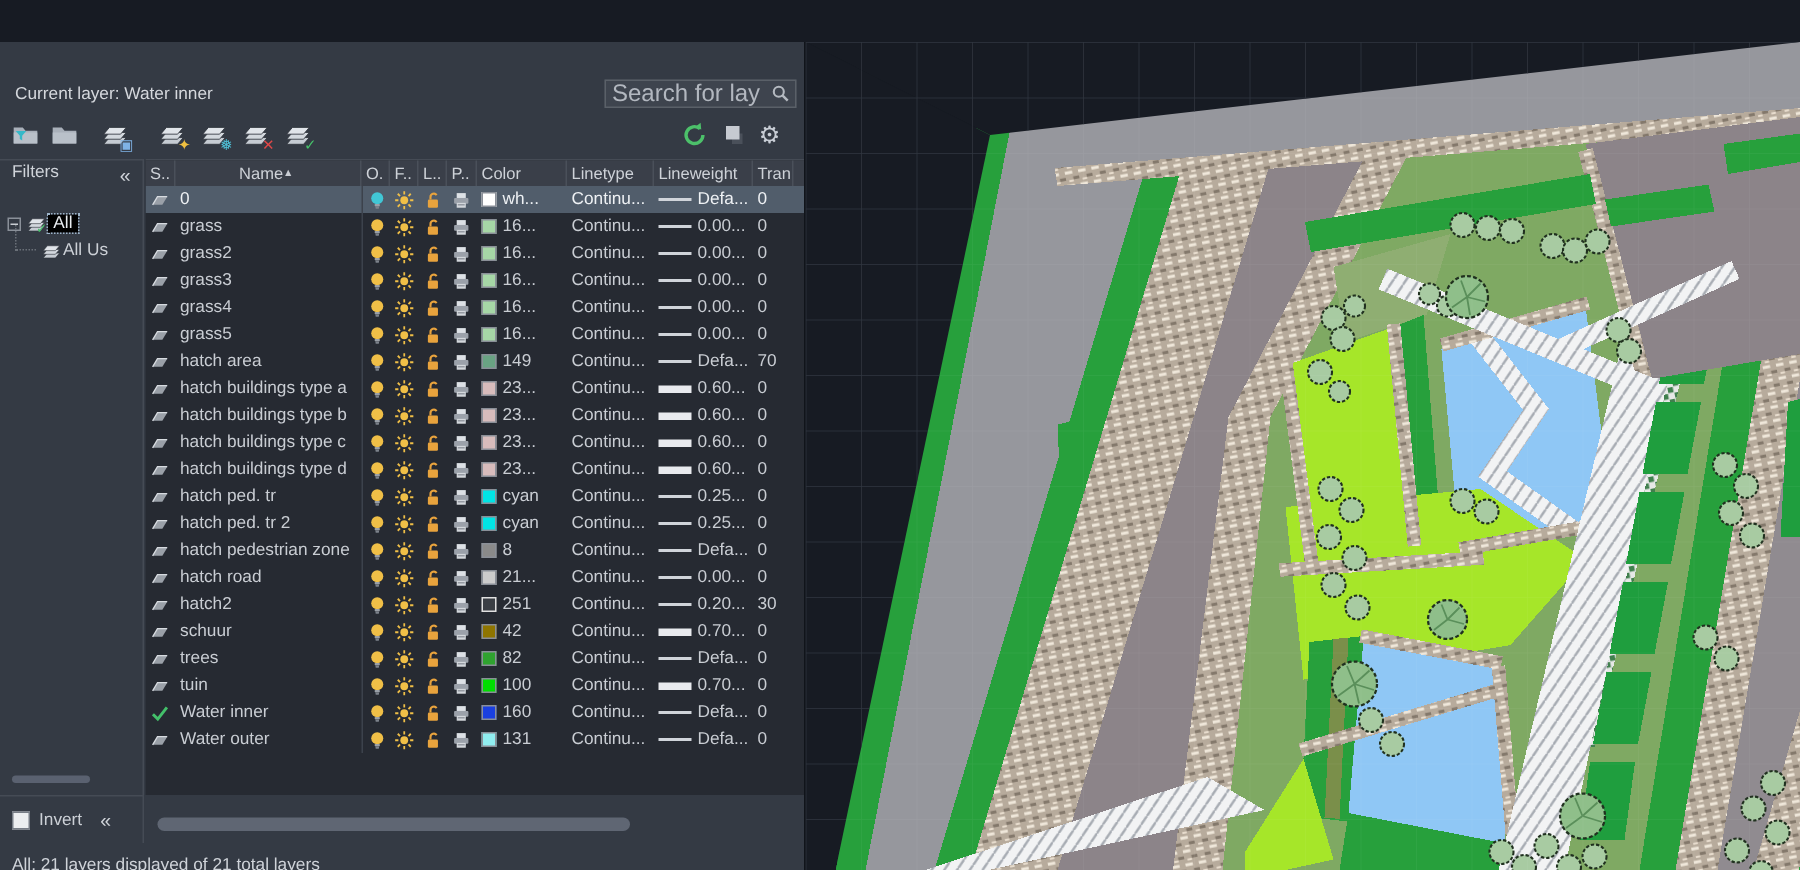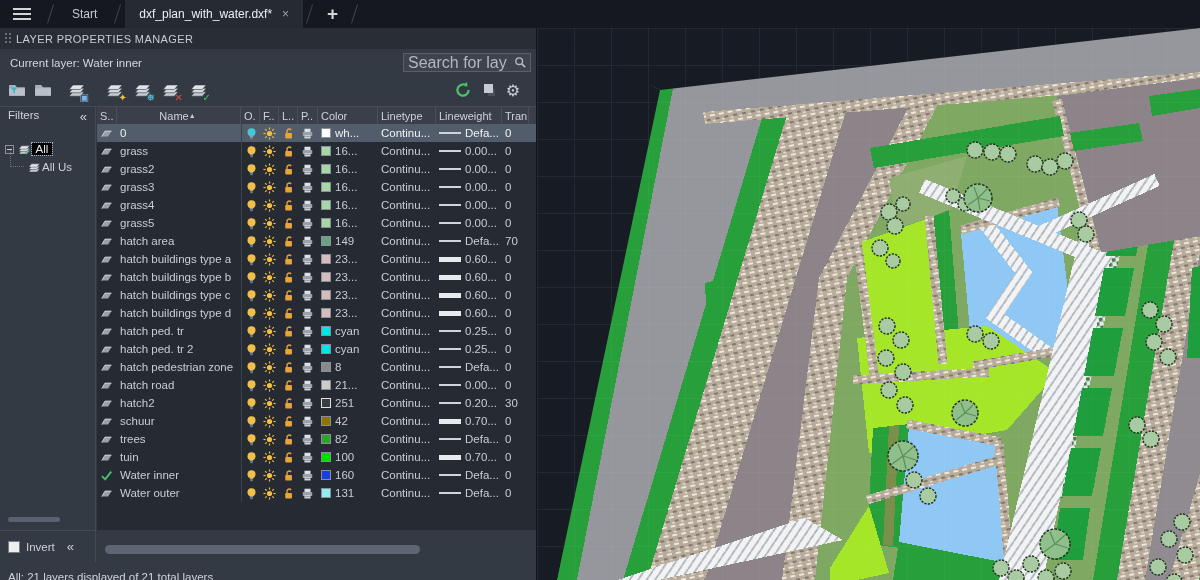--- a/index.html
+++ b/index.html
@@ -156,45 +156,22 @@
   </symbol>
   <symbol id="i-mag" viewBox="0 0 14 14">
     <circle cx="5.6" cy="5.6" r="3.6" fill="none" stroke="#b4b9c0" stroke-width="1.5"></circle>
     <line x1="8.4" y1="8.4" x2="12" y2="12" stroke="#b4b9c0" stroke-width="1.8"></line>
   </symbol>
 </defs>
 </svg>
 
 <div class="app">
 
-  <div class="tabbar">
-    <div class="hamburger">
-        <i></i>
-        <i></i>
-        <i></i>
-      </div>
-    <div class="slash"></div>
-    <div class="tab">
-      <span>Start</span>
-    </div>
-    <div class="slash"></div>
-    <div class="tab active">
-      <span>dxf_plan_with_water.dxf*</span>
-      <span class="close">×</span>
-    </div>
-    <div class="slash"></div>
-    <div class="newtab">+</div>
-    <div class="slash"></div>
-  </div>
 
   <div class="panel">
-    <div class="ptitle">
-      <span class="grip"></span>
-      <span>LAYER PROPERTIES MANAGER</span>
-    </div>
 
     <div class="currentlayer">Current layer: Water inner</div>
 
     <div class="searchbox">
       <input type="text" placeholder="Search for layer" style="">
       <svg class="tico" style="width:13px;height:13px;margin-right:3px">
           <use href="#i-mag"></use>
         </svg>
     </div>
 

